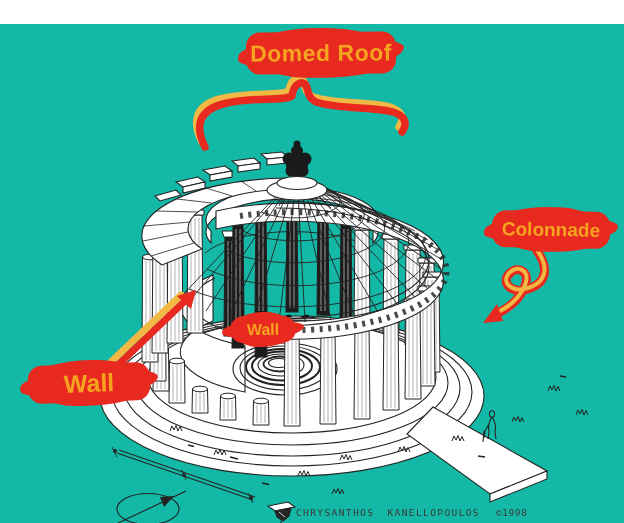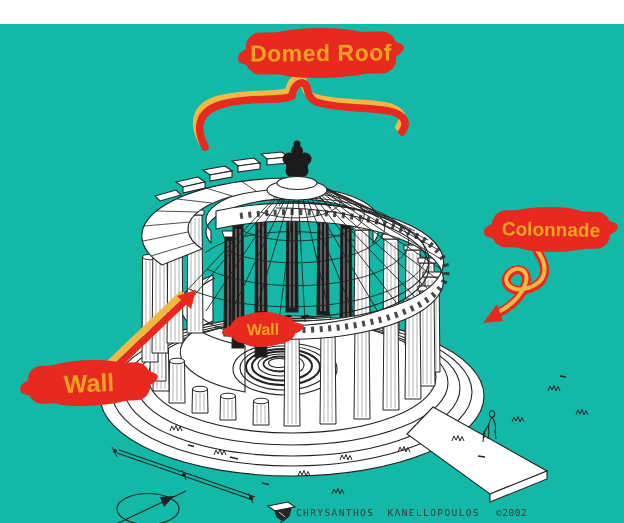--- a/index.html
+++ b/index.html
@@ -283,17 +283,17 @@
   <div class="blob blob-naos">
     <span>Wall</span>
   </div>
   <div class="blob blob-wall">
     <span>Wall</span>
   </div>
 
   <div class="caption">
     <div class="row2">
       <span>CHRYSANTHOS KANELLOPOULOS</span>
-      <span class="copyright">©2002</span>
+      <span class="copyright">©1998</span>
     </div>
   </div>
 
 </div>
 
 </body></html>

